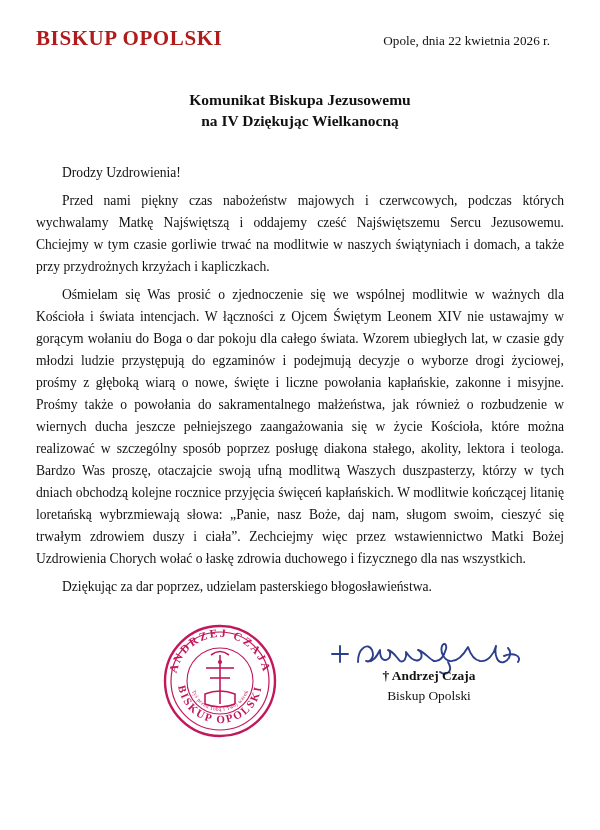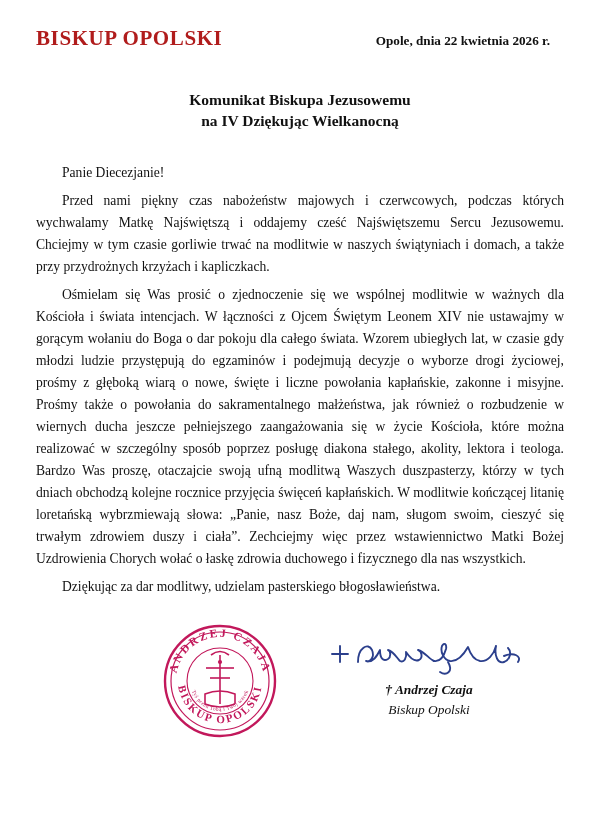--- a/index.html
+++ b/index.html
@@ -34,21 +34,20 @@
     font-weight: bold;
     letter-spacing: 0.6px;
     color: #b01c1c;
     white-space: nowrap;
   }
   .header-place-date {
     font-size: 13.2px;
     color: #111111;
     white-space: nowrap;
     padding-right: 14px;
-    font-weight: bold;
   }
   
   .doc-title {
     margin-top: 38px;
     text-align: center;
     font-size: 15.5px;
     font-weight: bold;
     line-height: 1.38;
   }
   .doc-title .line {
@@ -89,25 +88,24 @@
   .handwriting {
     position: absolute;
     left: 292px;
     top: 16px;
     width: 200px;
     height: 46px;
   }
   .sign-names {
     position: absolute;
     left: 268px;
-    top: 64px;
+    top: 50px;
     width: 250px;
     text-align: center;
     font-size: 13.4px;
-    font-style: italic;
     line-height: 1.5;
   }
   .sign-names .nm {
     display: block;
     font-weight: bold;
   }
   .sign-names .role {
     display: block;
   }
 </style>
@@ -120,24 +118,24 @@
     <div class="header-title">BISKUP OPOLSKI</div>
     <div class="header-place-date">Opole, dnia 22 kwietnia 2026 r.</div>
   </div>
 
   <div class="doc-title">
     <span class="line">Komunikat Biskupa Jezusowemu</span>
     <span class="line">na IV Dziękując Wielkanocną</span>
   </div>
 
   <div class="body-text">
-    <p>Panie Diecezjanie!</p>
+    <p>Drodzy Uzdrowienia!</p>
     <p>Przed nami piękny czas nabożeństw majowych i czerwcowych, podczas których wychwalamy Matkę Najświętszą i oddajemy cześć Najświętszemu Sercu Jezusowemu. Chciejmy w tym czasie gorliwie trwać na modlitwie w naszych świątyniach i domach, a także przy przydrożnych krzyżach i kapliczkach.</p>
     <p>Ośmielam się Was prosić o zjednoczenie się we wspólnej modlitwie w ważnych dla Kościoła i świata intencjach. W łączności z Ojcem Świętym Leonem XIV nie ustawajmy w gorącym wołaniu do Boga o dar pokoju dla całego świata. Wzorem ubiegłych lat, w czasie gdy młodzi ludzie przystępują do egzaminów i podejmują decyzje o wyborze drogi życiowej, prośmy z głęboką wiarą o nowe, święte i liczne powołania kapłańskie, zakonne i misyjne. Prośmy także o powołania do sakramentalnego małżeństwa, jak również o rozbudzenie w wiernych ducha jeszcze pełniejszego zaangażowania się w życie Kościoła, które można realizować w szczególny sposób poprzez posługę diakona stałego, akolity, lektora i teologa. Bardzo Was proszę, otaczajcie swoją ufną modlitwą Waszych duszpasterzy, którzy w tych dniach obchodzą kolejne rocznice przyjęcia święceń kapłańskich. W modlitwie kończącej litanię loretańską wybrzmiewają słowa: „Panie, nasz Boże, daj nam, sługom swoim, cieszyć się trwałym zdrowiem duszy i ciała”. Zechciejmy więc przez wstawiennictwo Matki Bożej Uzdrowienia Chorych wołać o łaskę zdrowia duchowego i fizycznego dla nas wszystkich.</p>
-    <p class="last">Dziękując za dar modlitwy, udzielam pasterskiego błogosławieństwa.</p>
+    <p class="last">Dziękując za dar poprzez, udzielam pasterskiego błogosławieństwa.</p>
   </div>
 
   <div class="signature-zone">
 
     <div class="seal">
       <svg viewBox="0 0 118 118" width="118" height="118" aria-hidden="true">
         <defs>
           <path id="arcTop" d="M 15,59 A 44,44 0 0 1 103,59" fill="none"></path>
           <path id="arcBottom" d="M 17,59 A 42,42 0 0 0 101,59" fill="none"></path>
           <path id="arcMottoL" d="M 29,59 A 30,30 0 0 0 89,59" fill="none"></path>

